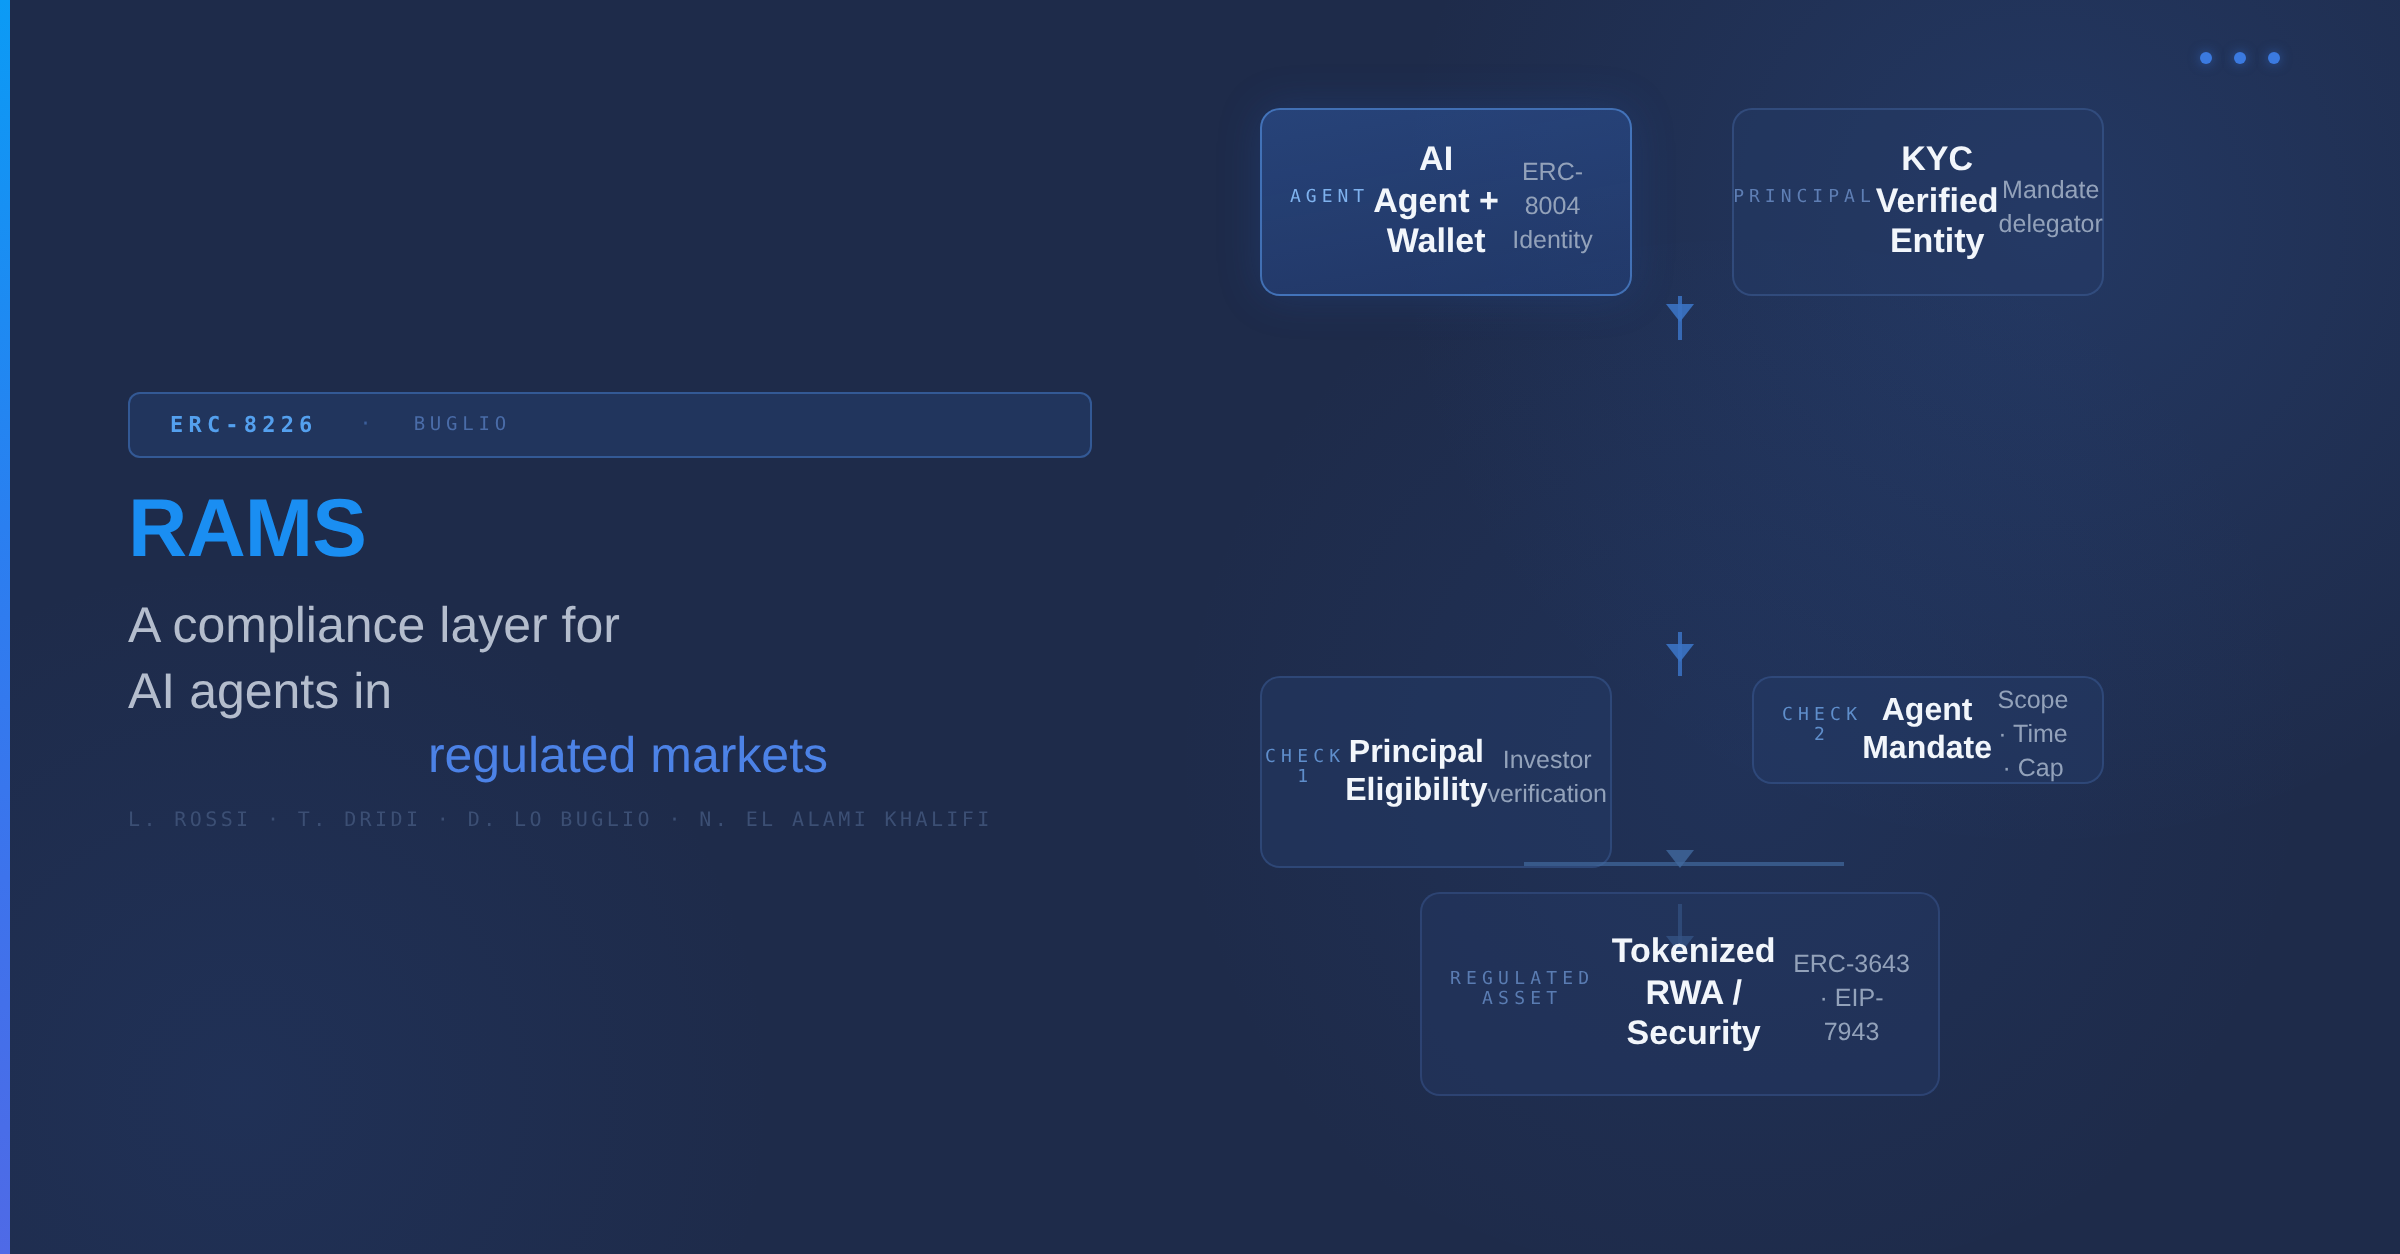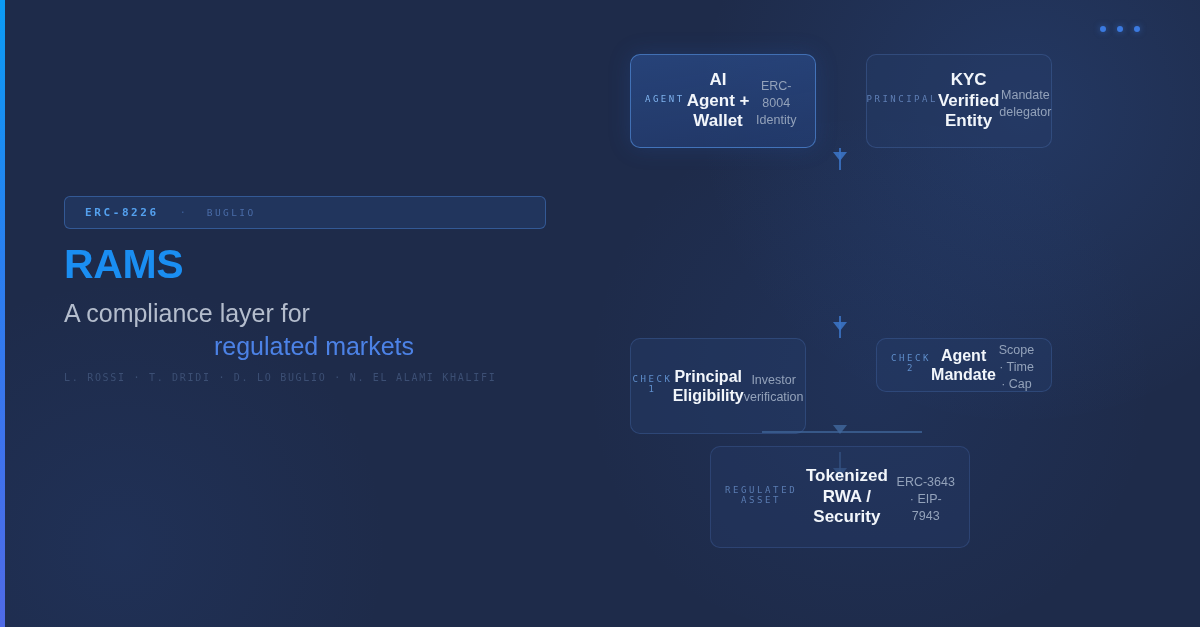--- a/index.html
+++ b/index.html
@@ -320,20 +320,21 @@
   <div id="spec-badge">
     <span class="badge-id">ERC-8226</span>
     <span class="badge-sep">·</span>
     <span class="badge-status">BUGLIO</span>
   </div>
 
   <div id="brand-title">RAMS</div>
 
   <div id="tagline">
     <div>A compliance layer for</div>
+    <div>AI agents in</div>
     <div class="hl">regulated markets</div>
   </div>
 
 
   <div id="authors">L. ROSSI · T. DRIDI · D. LO BUGLIO · N. EL ALAMI KHALIFI</div>
 </div>
 
 <div id="diagram">
 
   <div class="node" id="node-agent">

